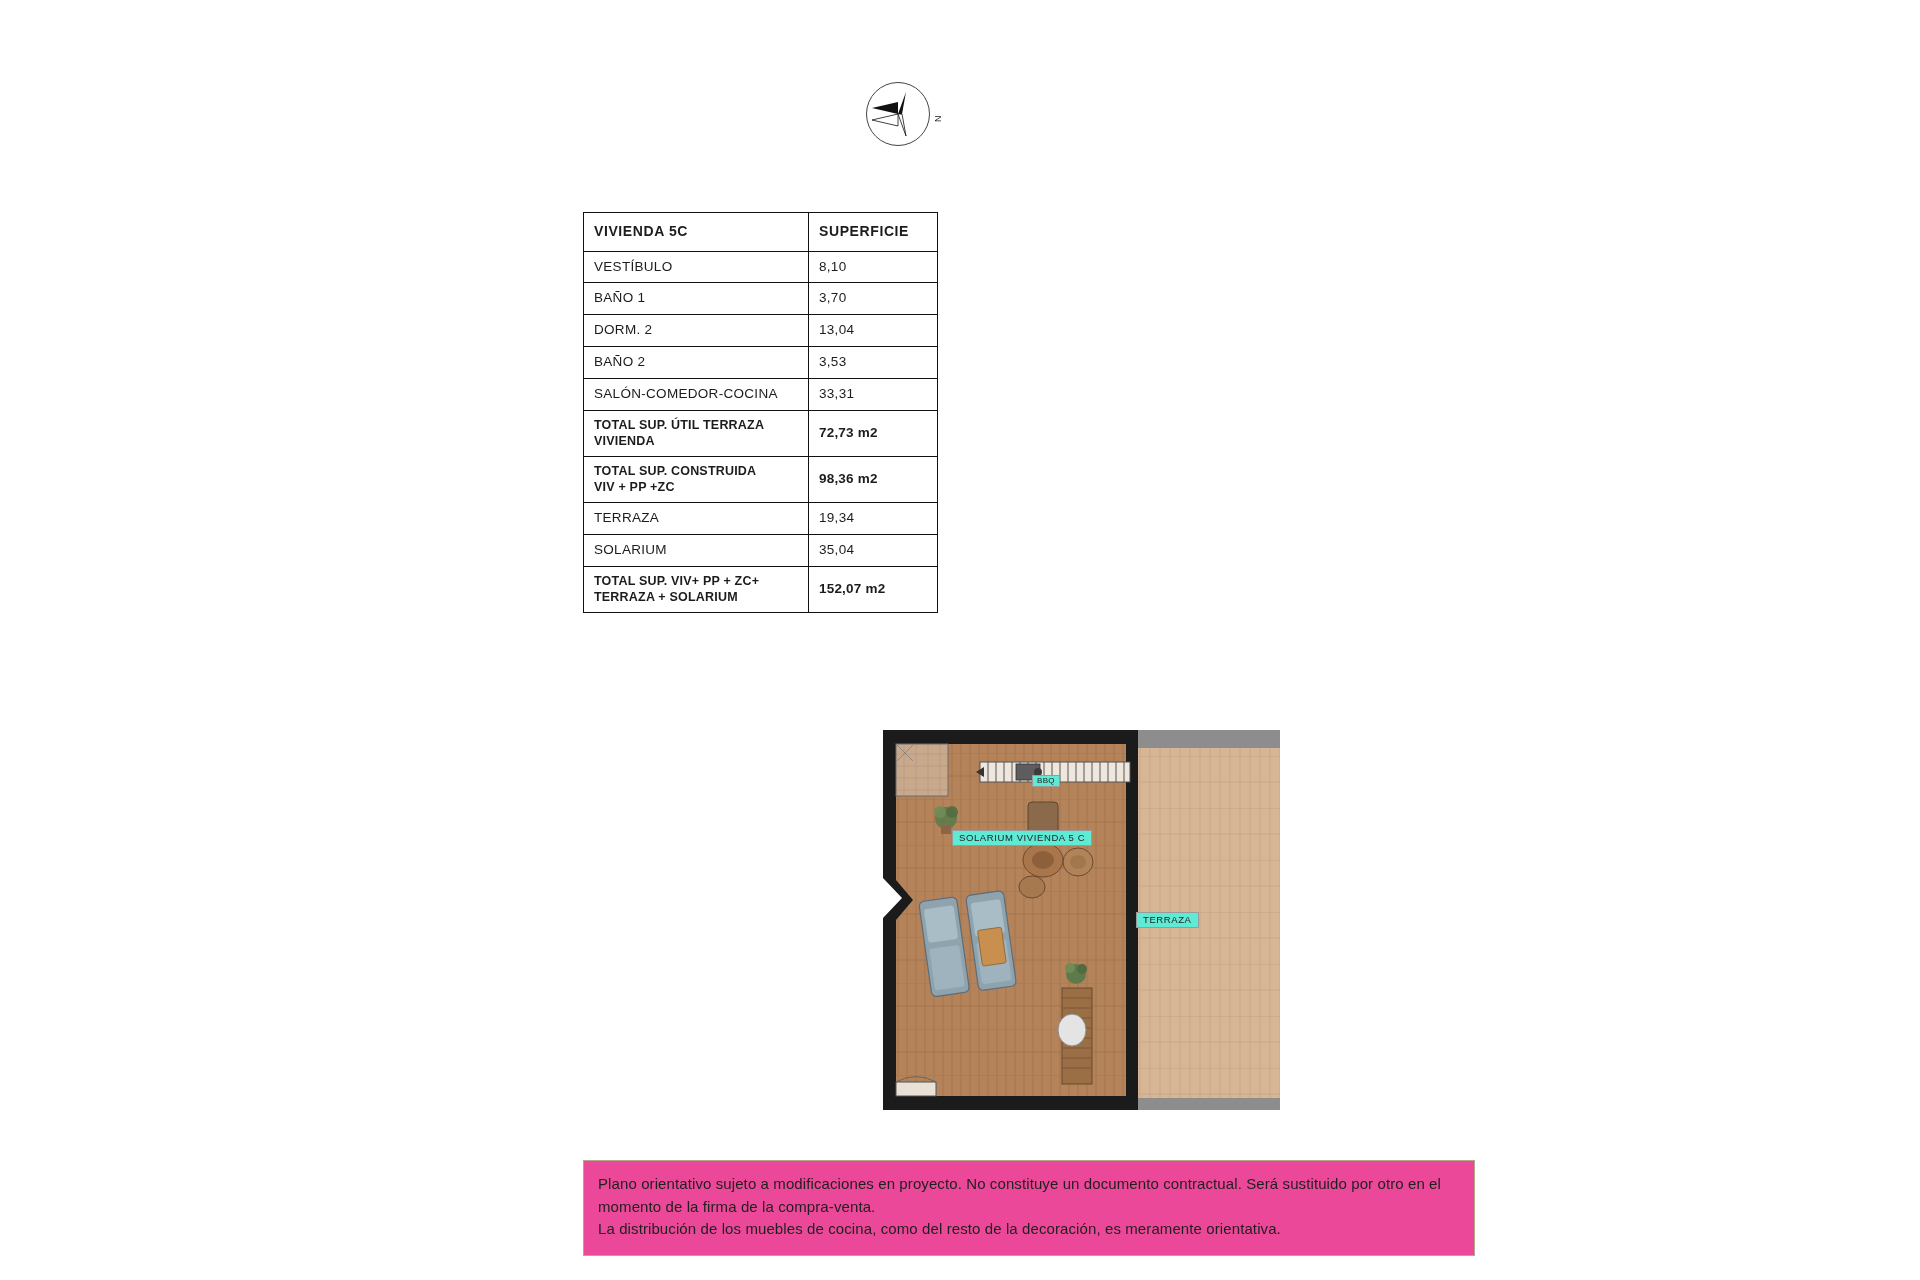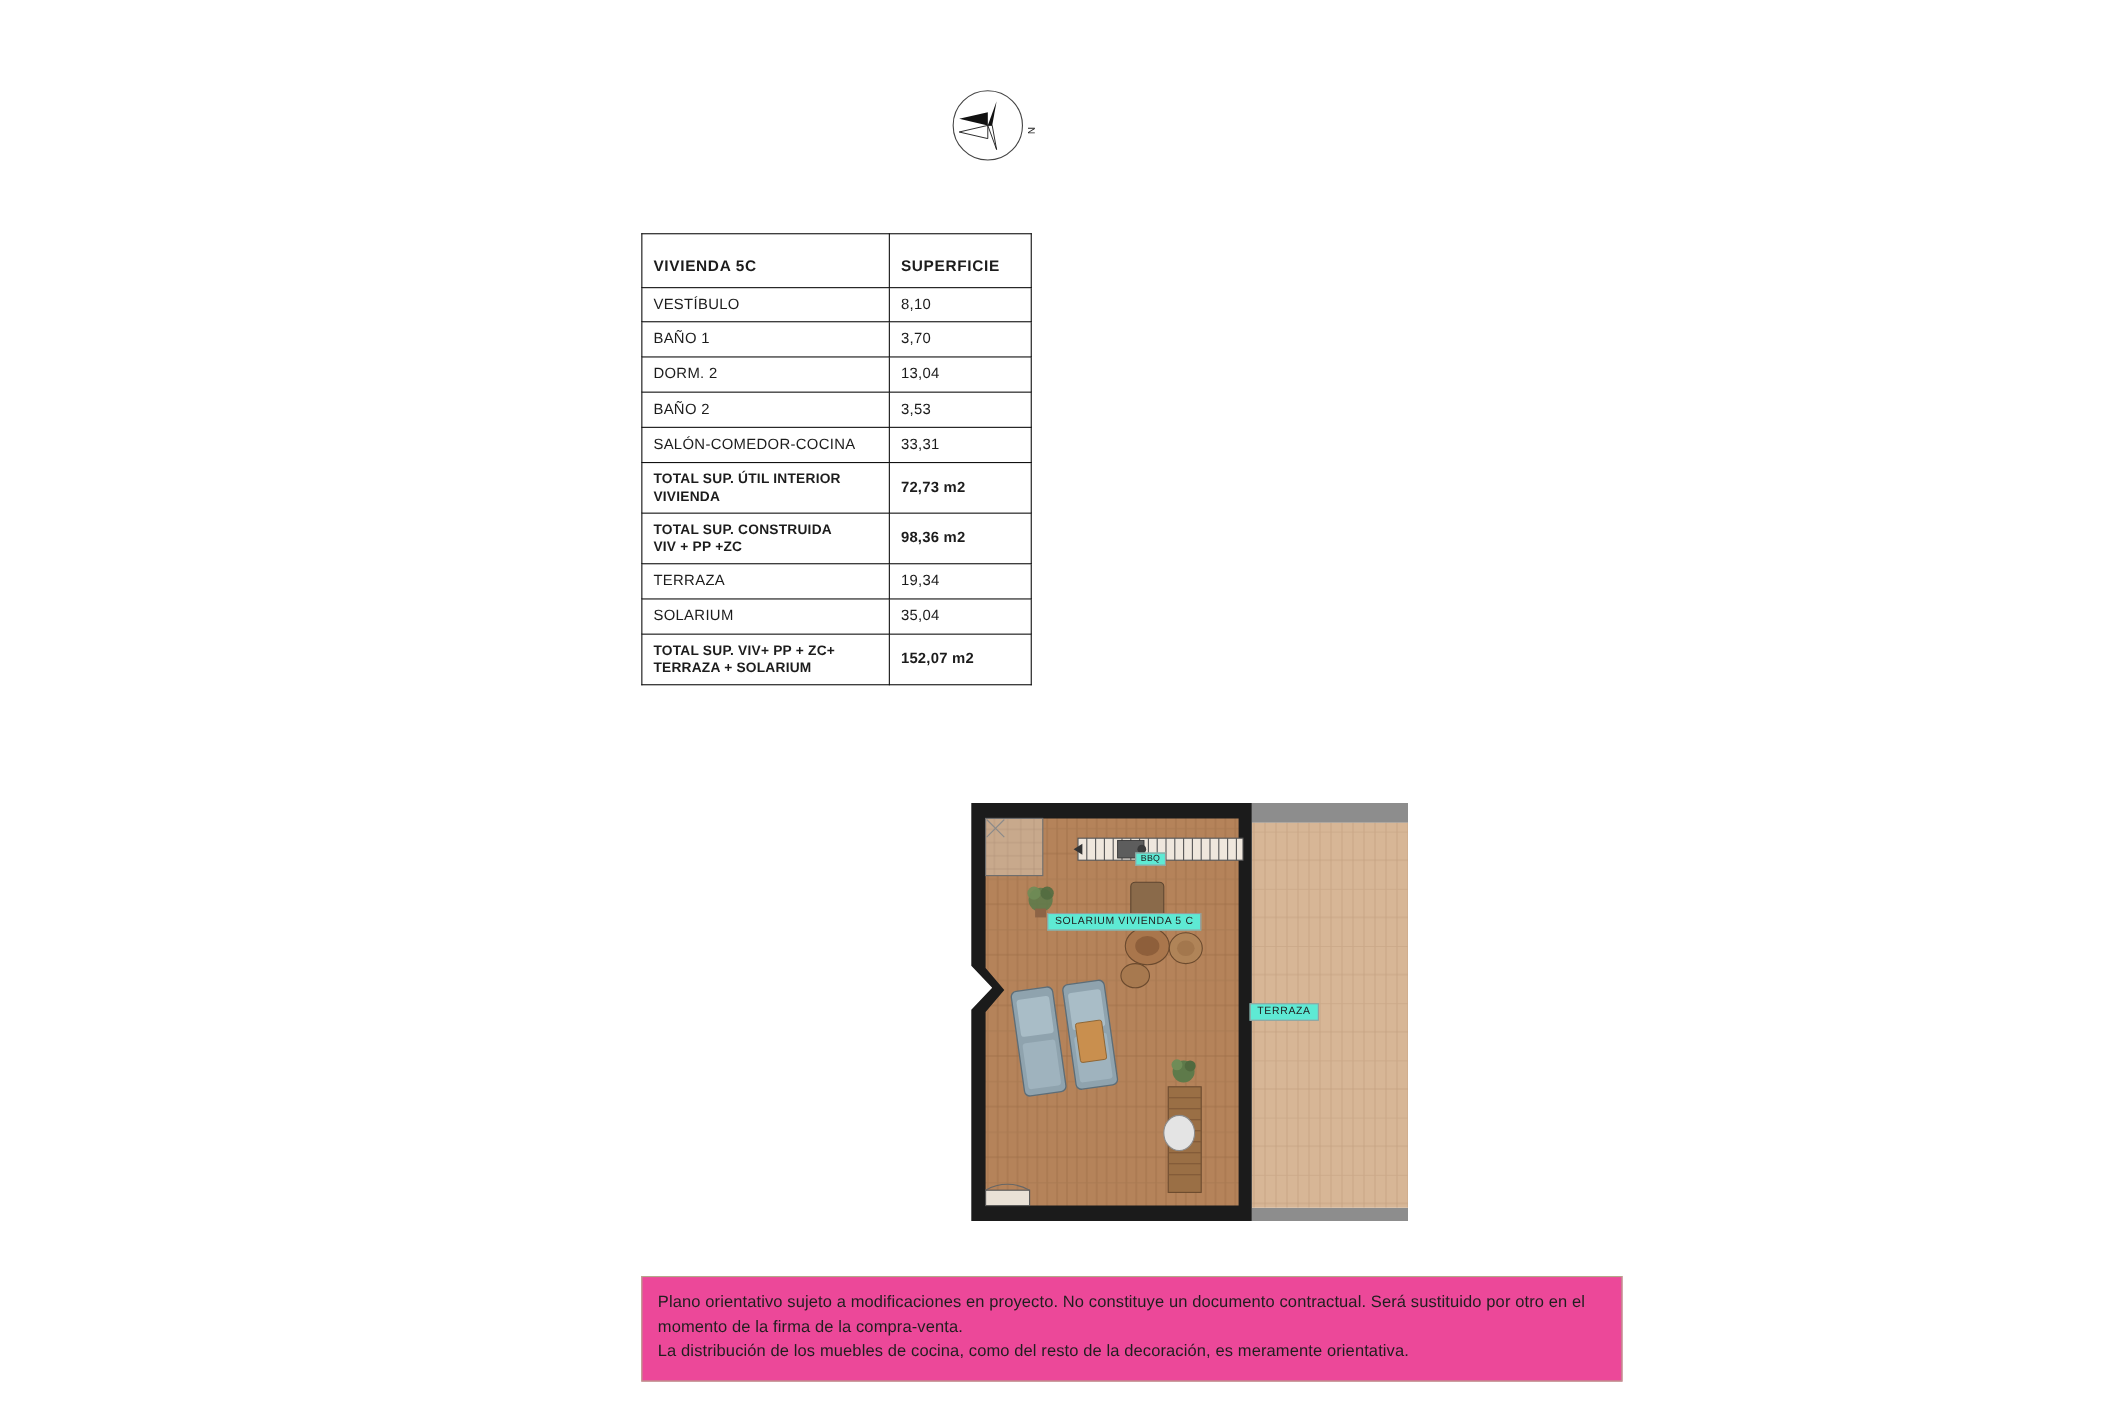--- a/index.html
+++ b/index.html
@@ -63,21 +63,21 @@
     line-height: 1.25;
   }
   #surface-table td.val {
     width: 108px;
     white-space: nowrap;
   }
   #surface-table tr.head td {
     font-weight: bold;
     font-size: 14px;
     letter-spacing: .6px;
-    padding-top: 20px;
+    padding-top: 10px;
     padding-bottom: 10px;
   }
   #surface-table tr.bold td {
     font-weight: bold;
     font-size: 12.5px;
     letter-spacing: .2px;
   }
   #surface-table tr.bold td.val {
     font-size: 13.5px;
   }
@@ -159,21 +159,21 @@
     </tr>
     <tr>
       <td>BAÑO 2</td>
       <td class="val">3,53</td>
     </tr>
     <tr>
       <td>SALÓN-COMEDOR-COCINA</td>
       <td class="val">33,31</td>
     </tr>
     <tr class="bold">
-      <td class="two-line">TOTAL SUP. ÚTIL INTERIOR
+      <td class="two-line">TOTAL SUP. ÚTIL TERRAZA
 VIVIENDA</td>
       <td class="val">72,73 m2</td>
     </tr>
     <tr class="bold">
       <td class="two-line">TOTAL SUP. CONSTRUIDA
 VIV + PP +ZC</td>
       <td class="val">98,36 m2</td>
     </tr>
     <tr>
       <td>TERRAZA</td>

